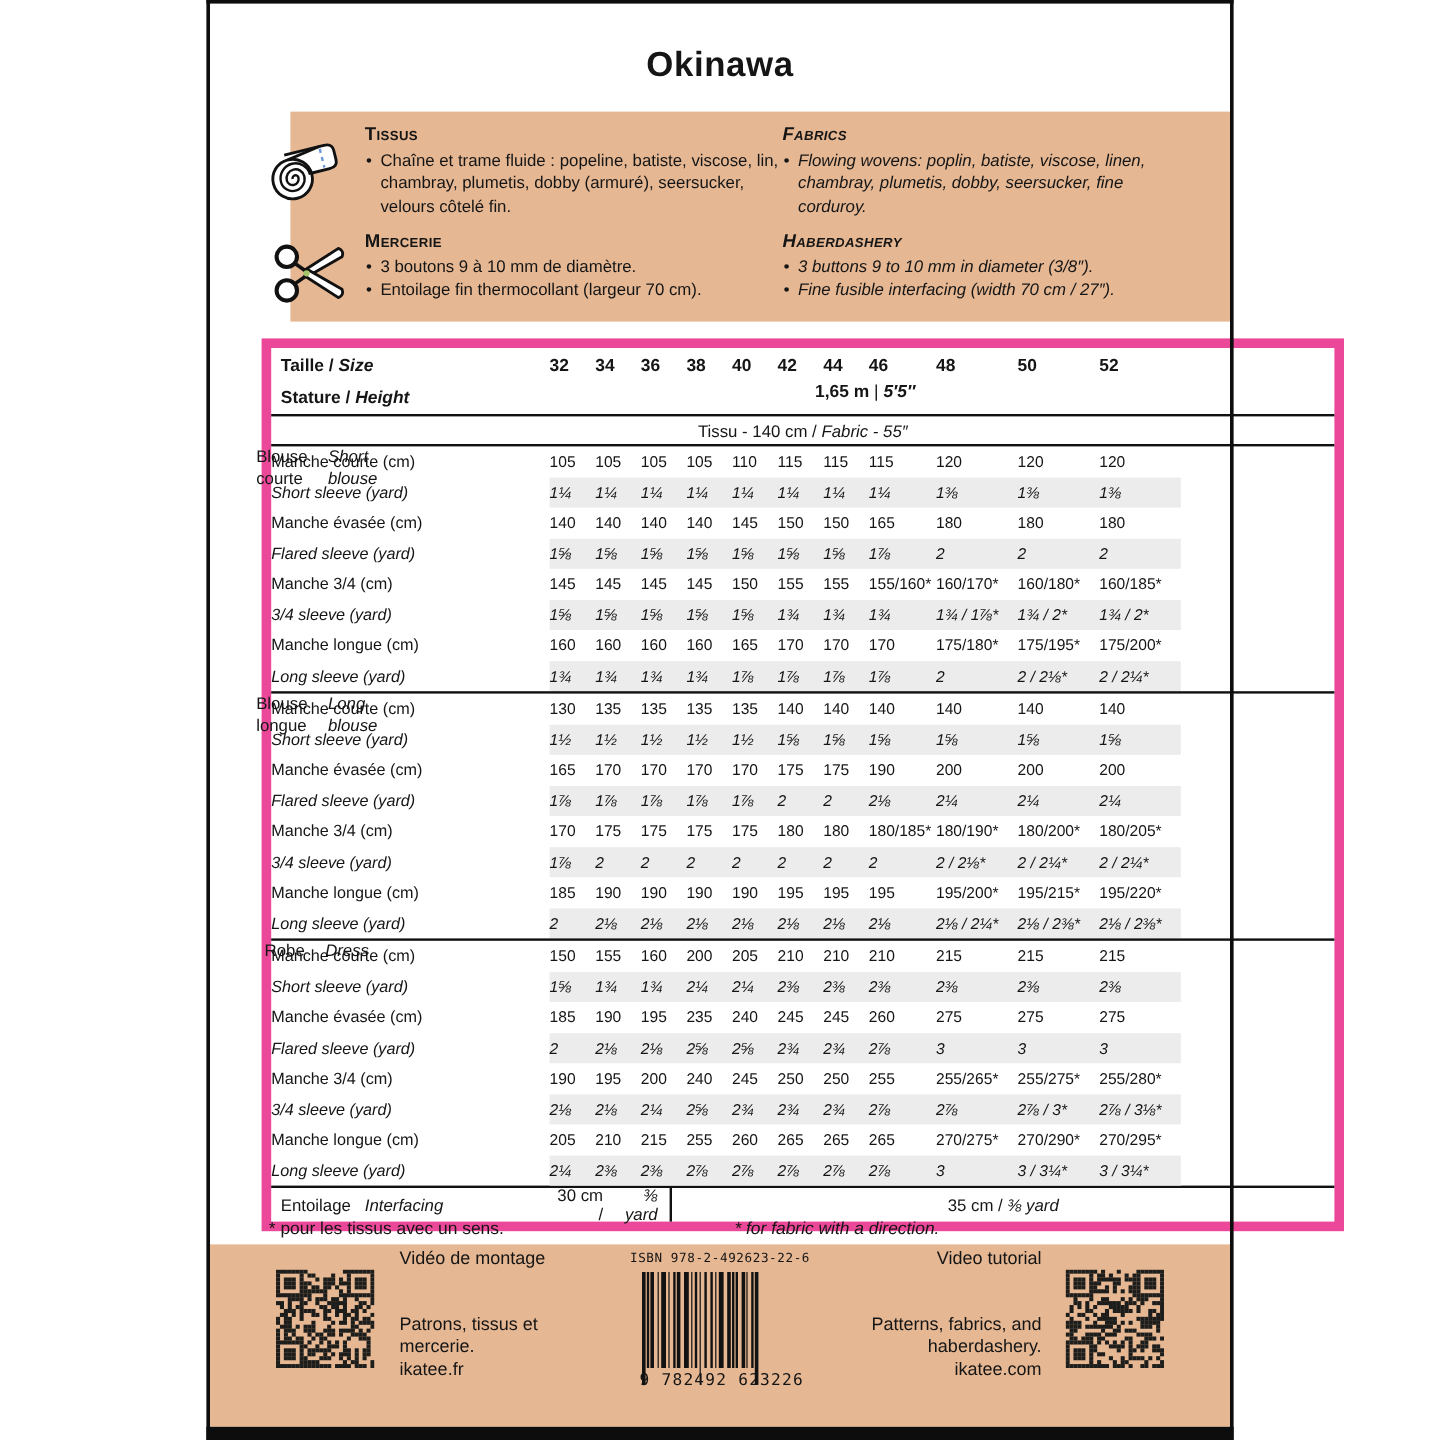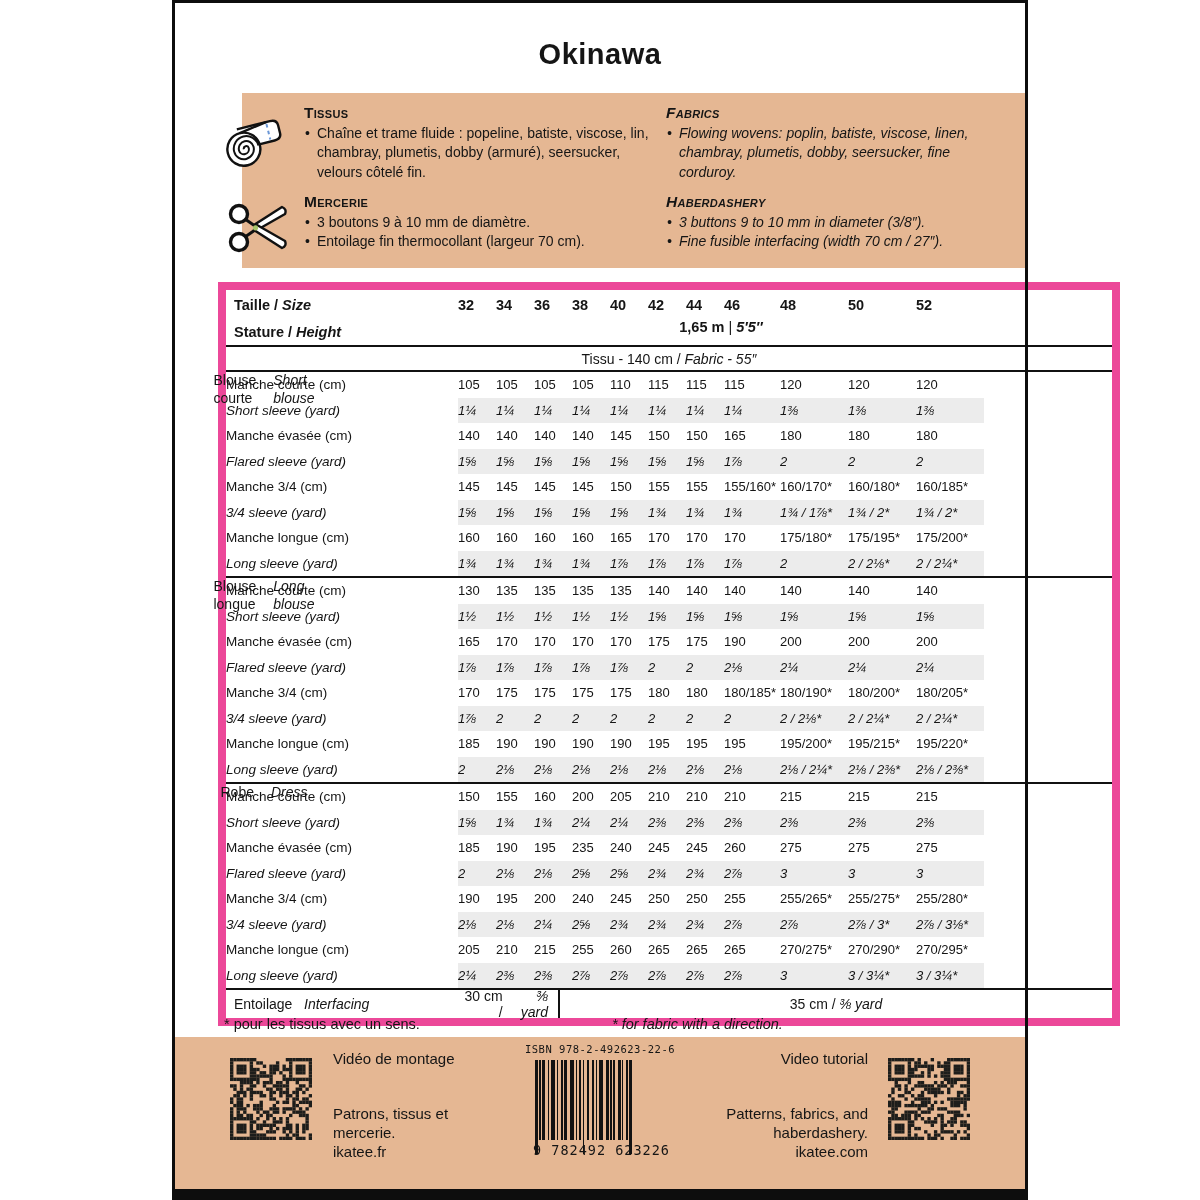--- a/index.html
+++ b/index.html
@@ -10,21 +10,21 @@
   .b-bottom{left:0;right:0;top:1189px;height:11px;}
   .b-left{left:0;top:0;bottom:0;width:3px;}
   .b-right{right:0;top:0;bottom:0;width:3px;}
 
   .title{position:absolute;top:38px;left:0;width:100%;text-align:center;
     font-size:29px;font-weight:700;letter-spacing:.5px;}
 
   
   .info{position:absolute;left:70px;top:93px;width:784px;height:175px;background:var(--tan);}
   .info .cols{display:flex;padding:11px 10px 0 62px;box-sizing:border-box;}
-  .col-fr{width:348px;margin-right:14px;}
+  .col-fr{width:348px;margin-right:0;}
   .col-en{width:340px;font-style:italic;}
   .info h3{margin:0 0 2px 0;font-size:15.5px;font-weight:700;font-variant:small-caps;
     letter-spacing:.3px;font-style:normal;}
   .info h3.en{font-style:italic;}
   .info ul{margin:0 0 11px 0;padding:0;list-style:none;font-size:14px;line-height:1.38;}
   .info li{padding-left:13px;position:relative;}
   .info li .b{position:absolute;left:1px;}
   .icon{position:absolute;z-index:5;}
   .icon-roll{left:-24px;top:16px;}
   .icon-scissors{left:-18px;top:104px;}
@@ -63,21 +63,21 @@
 
   .footnotes{position:absolute;top:1016px;left:0;width:100%;font-size:14.5px;}
   .footnotes .fr{position:absolute;left:52px;white-space:nowrap;}
   .footnotes .en{position:absolute;left:440px;font-style:italic;white-space:nowrap;}
 
   
   .footer{position:absolute;left:3px;right:3px;top:1037px;height:152px;background:var(--tan);}
   .qr{position:absolute;top:21px;width:82px;height:82px;}
   .qr-left{left:55px;}
   .qr-right{right:55px;}
-  .ftext{position:absolute;top:13px;font-size:15px;line-height:1.26;}
+  .ftext{position:absolute;top:3px;font-size:15px;line-height:1.26;}
   .ftext .ft-title{margin-bottom:36px;}
   .ftext-left{left:158px;text-align:left;}
   .ftext-right{right:157px;text-align:right;}
   .barcode{position:absolute;left:50%;top:6px;transform:translateX(-50%);width:160px;text-align:center;}
   .bc-isbn{font-family:"DejaVu Sans Mono",monospace;font-size:10.5px;letter-spacing:.5px;
     white-space:nowrap;margin-bottom:3px;}
   .bc-bars{position:relative;height:96px;margin:5px auto;width:134px;}
   .bc-bars span{position:absolute;top:0;background:#121212;display:block;}
   .bc-digits{position:absolute;top:82px;left:0;width:100%;
     font-family:"DejaVu Sans Mono",monospace;font-size:13.5px;letter-spacing:1px;white-space:nowrap;}

